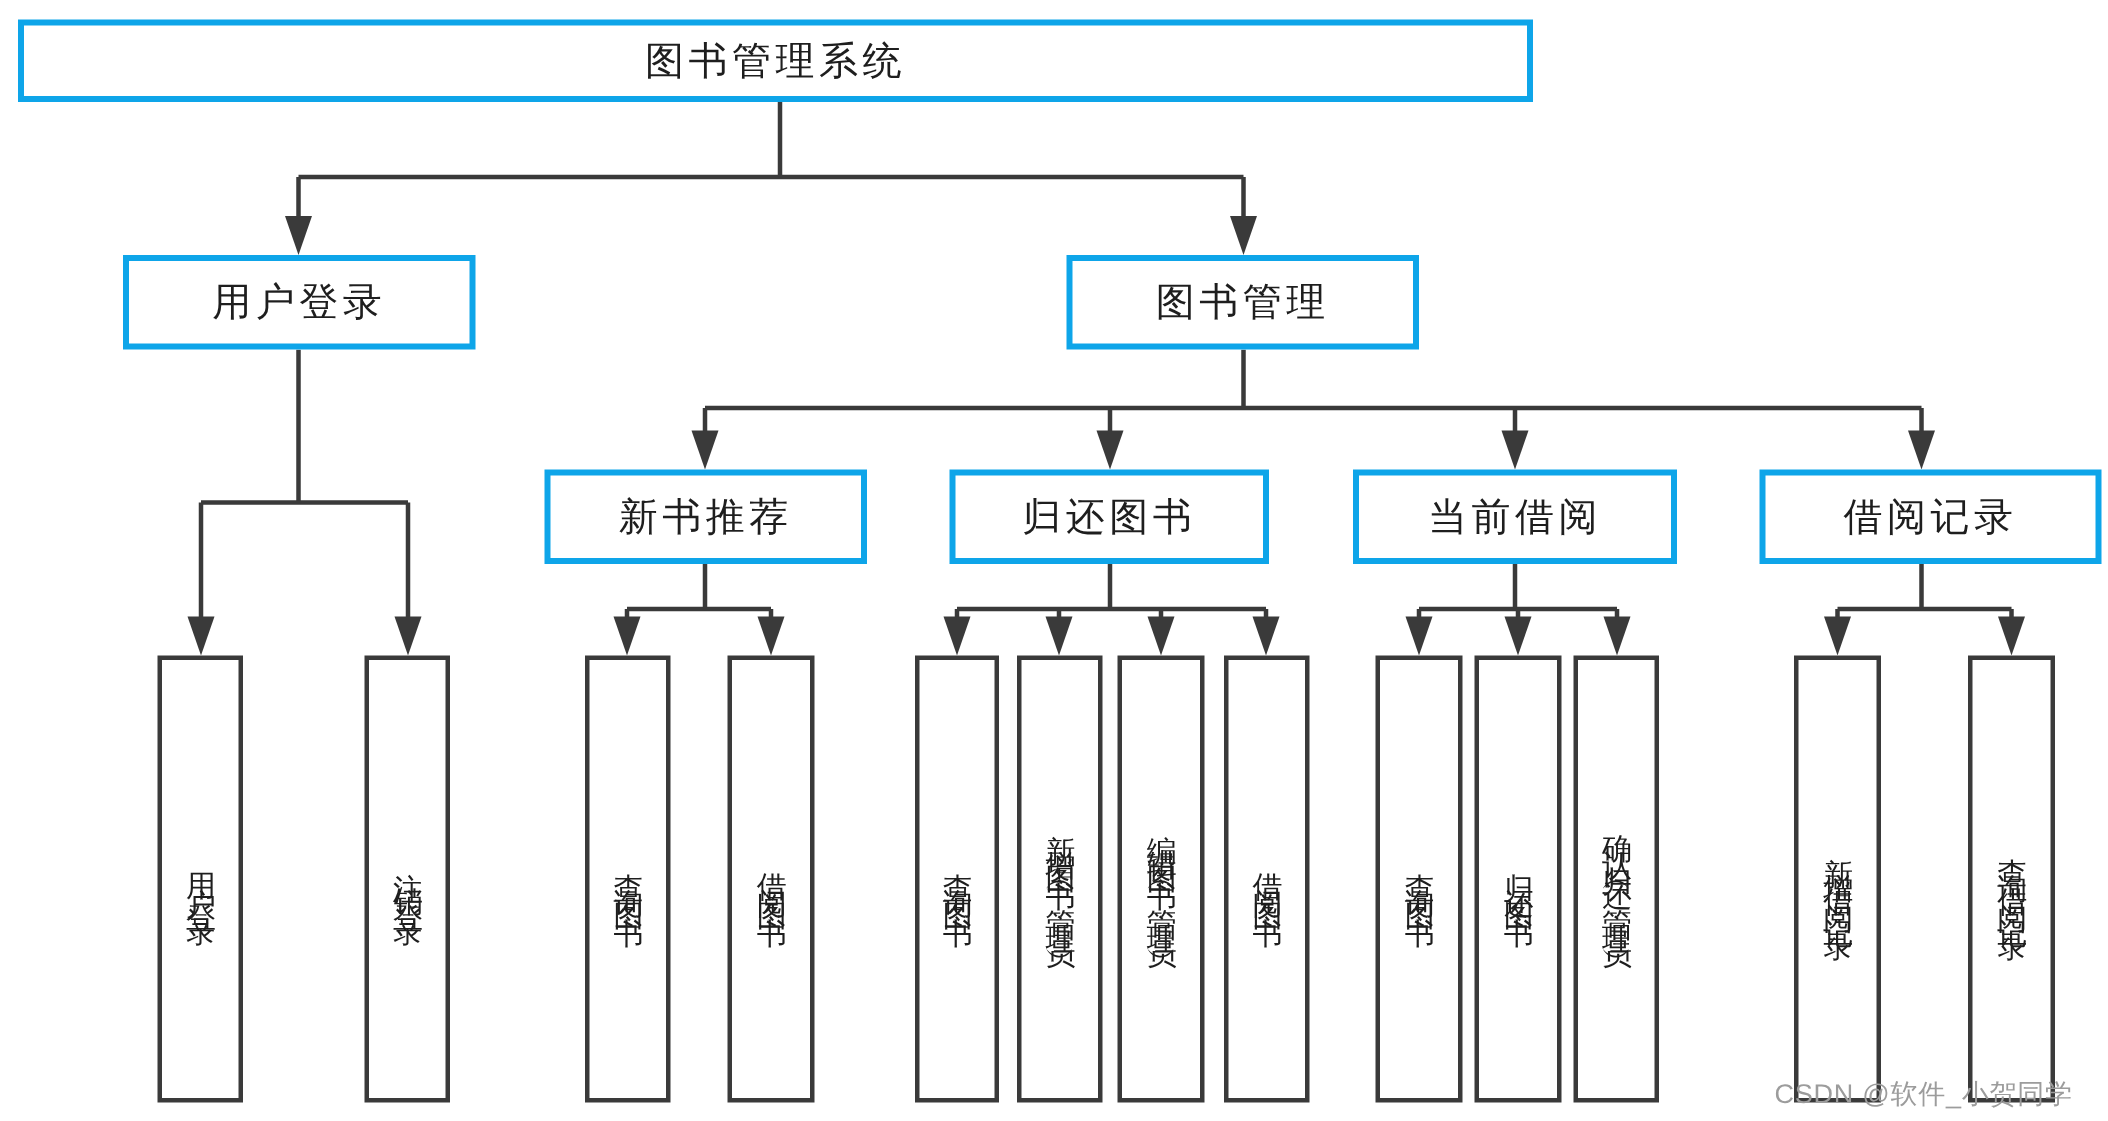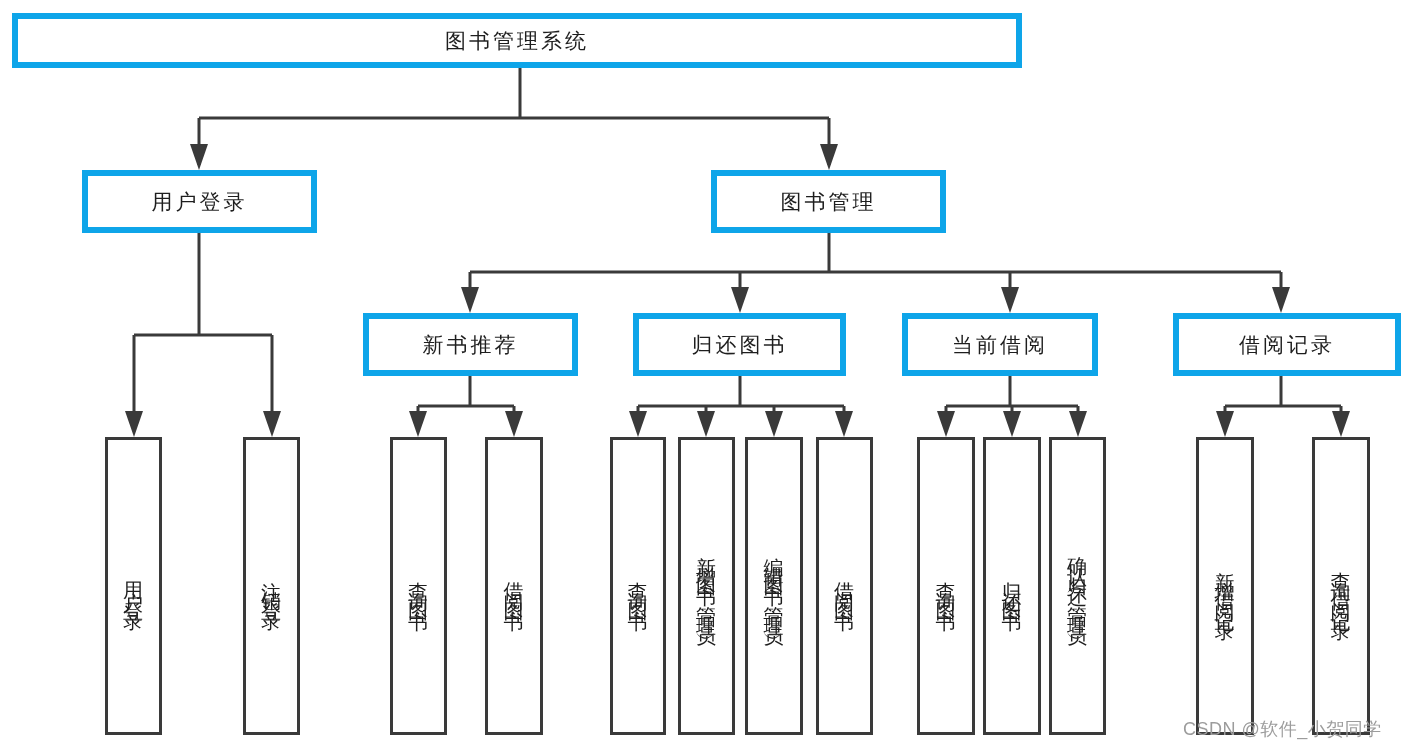--- a/index.html
+++ b/index.html
@@ -18,26 +18,26 @@
   .wires {
     position: absolute;
     left: 0;
     top: 0;
     pointer-events: none;
   }
   .node {
     position: absolute;
     box-sizing: border-box;
     background: #ffffff;
-    border: 6px solid #0ea5e9;
+    border: 4px solid #0ea5e9;
     display: flex;
     align-items: center;
     justify-content: center;
     color: #1e1e1e;
-    font-size: 21px;
+    font-size: 26px;
     letter-spacing: 3px;
     white-space: nowrap;
   }
   .root {
     left: 12px; top: 13px; width: 1010px; height: 55px;
   }
   .branch {
     width: 235px; height: 63px; top: 170px;
   }
   .section {
@@ -108,21 +108,21 @@
       </g>
   </svg>
 
   <div class="node root">图书管理系统</div>
 
   <div class="node branch" style="left:82px;">用户登录</div>
   <div class="node section" style="left:363px;width:215px;">新书推荐</div>
 
   <div class="node branch" style="left:711px;">图书管理</div>
   <div class="node section" style="left:633px;width:213px;">归还图书</div>
-  <div class="node section" style="left:902px;width:196px;">当前借阅</div>
+  <div class="node section" style="left:902px;width:216px;">当前借阅</div>
   <div class="node section" style="left:1173px;width:228px;">借阅记录</div>
 
   <div class="leaf" style="left:105px;width:57px;">用户登录</div>
   <div class="leaf" style="left:243px;width:57px;">注销登录</div>
 
   <div class="leaf" style="left:390px;width:57px;">查询图书</div>
   <div class="leaf" style="left:485px;width:58px;">借阅图书</div>
 
   <div class="leaf" style="left:610px;width:56px;">查询图书</div>
   <div class="leaf" style="left:678px;width:57px;">新增图书（管理员）</div>

